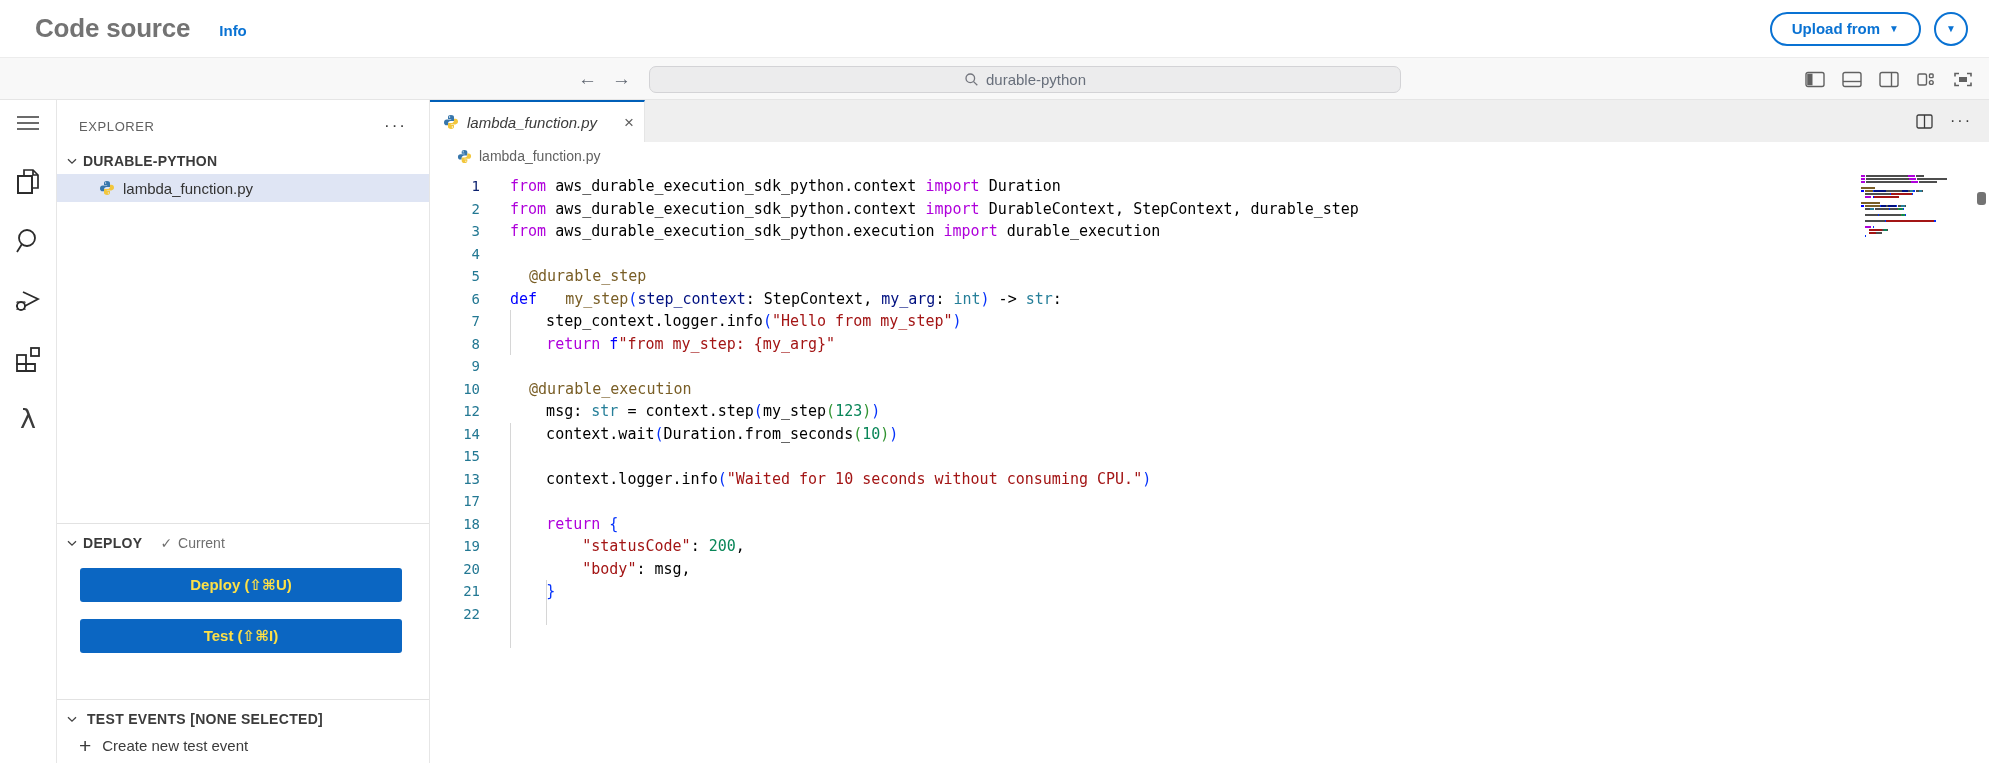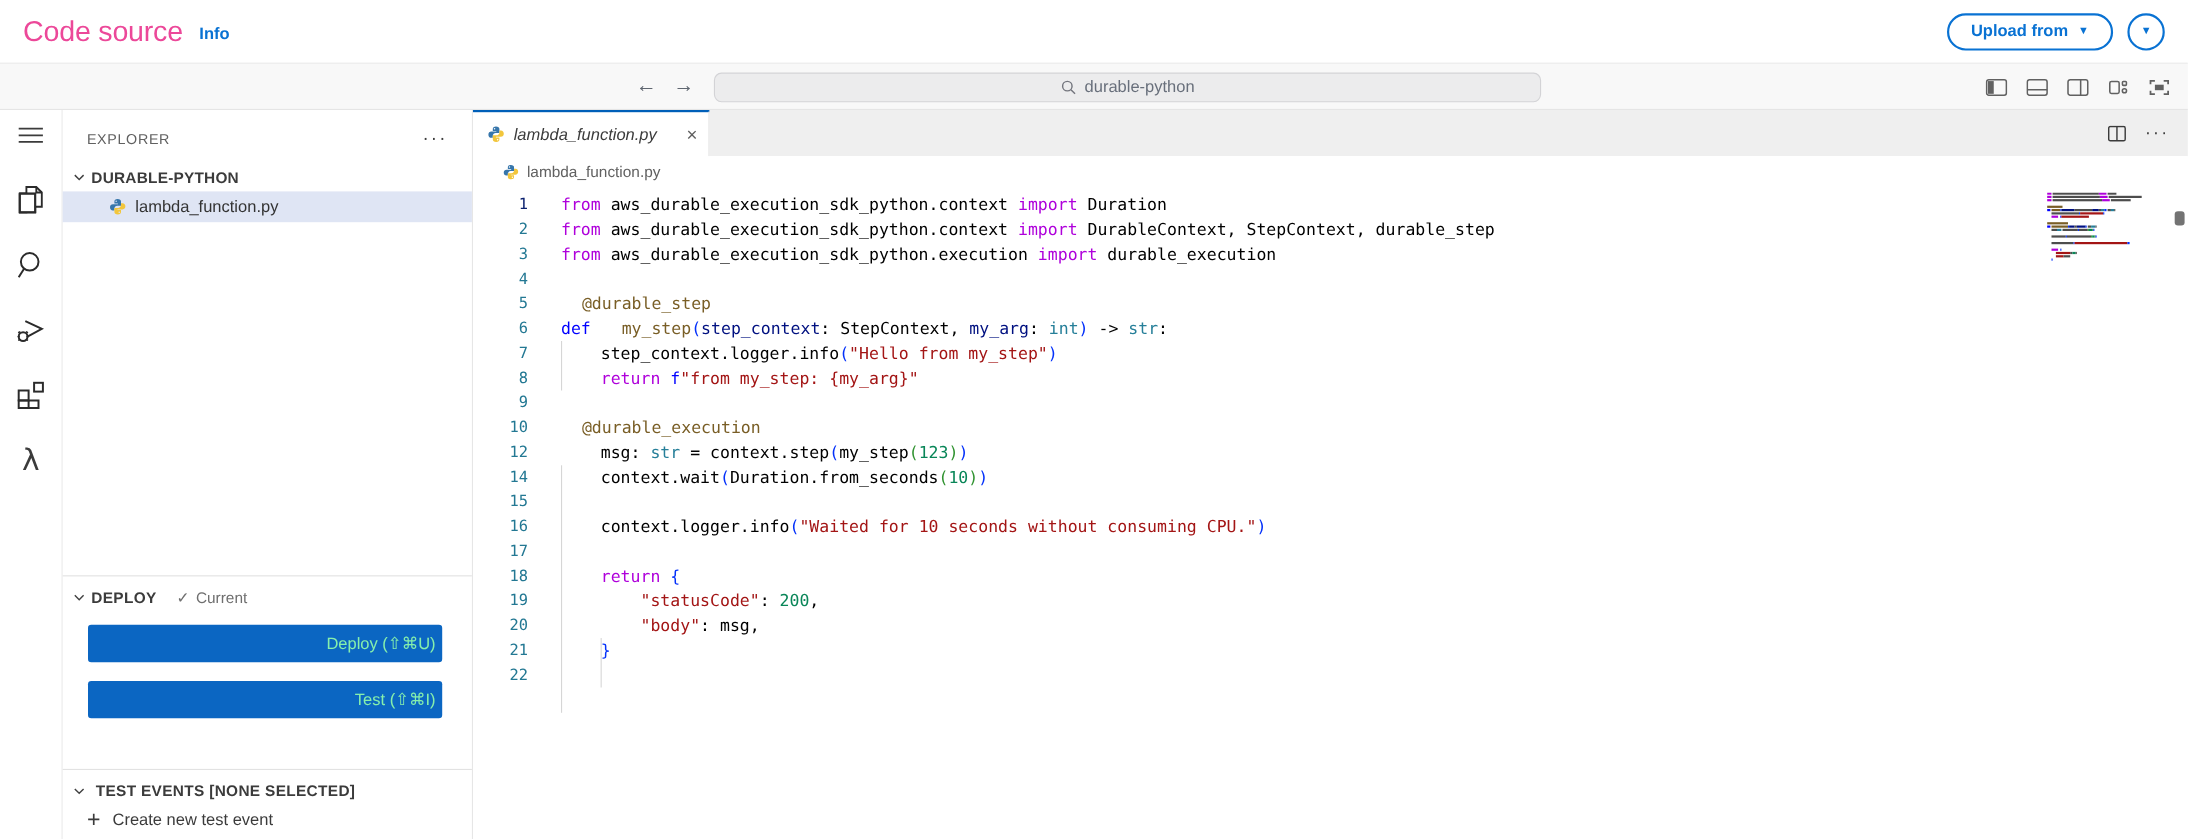--- a/index.html
+++ b/index.html
@@ -7,21 +7,21 @@
   body {
     width:1989px; height:763px; position:relative; overflow:hidden;
     background:#fff; font-family:"Liberation Sans","DejaVu Sans",sans-serif;
     color:#1b1f24;
   }
   svg { display:block; }
 
   
   .console-header { position:absolute; top:0; left:0; right:0; height:57px;
     display:flex; align-items:center; padding:0 21px; background:#fff; }
-  .page-title { font-size:26px; font-weight:normal; color:#ec4899; margin:0; letter-spacing:-0.2px; }
+  .page-title { font-size:26px; font-weight:bold; color:#737373; margin:14px; letter-spacing:-0.2px; }
   .info-link { margin-left:15px; color:var(--accent,#0972d3); font-weight:bold; font-size:15px;
     text-decoration:none; cursor:pointer; position:relative; top:2px; }
   .header-actions { margin-left:auto; display:flex; align-items:center; gap:13px; }
   .pill-btn { display:flex; align-items:center; gap:9px; height:34px; padding:0 20px;
     border:2px solid var(--accent,#0972d3); border-radius:17px; background:#fff;
     color:var(--accent,#0972d3); font-weight:bold; font-size:15px; cursor:pointer;
     font-family:inherit; }
   .round-btn { width:34px; height:34px; padding:0; justify-content:center; }
   .caret { font-size:10px; line-height:1; }
 
@@ -52,22 +52,22 @@
   .sb-ellipsis { margin-left:auto; color:#3b3b3b; font-size:17px; letter-spacing:2px; cursor:pointer; }
   .folder-row { top:48px; height:26px; padding-left:10px; gap:6px; cursor:pointer; }
   .folder-name { font-size:14px; font-weight:bold; color:#3b3b3b; letter-spacing:0.2px; }
   .file-row { top:74px; height:28px; padding-left:42px; gap:8px; background:var(--selection,#dfe5f4); cursor:pointer; }
   .file-name { font-size:15px; color:#333; }
   .sb-divider { position:absolute; left:0; right:0; height:1px; background:#e2e2e2; }
   .deploy-head { top:430px; height:26px; padding-left:10px; gap:6px; }
   .section-title { font-size:14px; font-weight:bold; color:#3b3b3b; letter-spacing:0.3px; }
   .deploy-status { margin-left:12px; color:#6f6f6f; font-size:14px; display:flex; gap:6px; align-items:center; }
   .blue-btn { position:absolute; left:23px; right:27px; height:34px;
-    background:var(--button_blue,#0b66c2); color:#86efac; border:none; border-radius:3px;
-    font-size:15px; font-weight:normal; font-family:inherit; cursor:pointer;text-align:right; }
+    background:var(--button_blue,#0b66c2); color:#fde047; border:none; border-radius:3px;
+    font-size:15px; font-weight:bold; font-family:inherit; cursor:pointer; }
   .deploy-btn { top:468px; } .test-btn { top:519px; }
   .test-events-head { top:606px; height:26px; padding-left:10px; gap:10px; }
   .create-event-row { top:631px; height:28px; padding-left:22px; gap:11px; cursor:pointer; }
   .plus-glyph { font-size:21px; color:#3b3b3b; font-weight:400; line-height:1; }
   .create-label { font-size:15px; color:#3b3b3b; }
   .chev { flex:none; }
 
   
   .editor { position:absolute; top:100px; left:430px; right:0; bottom:0; background:#fff; }
   .tab-bar { position:absolute; top:0; left:0; right:0; height:42px; background:#efefef; display:flex; }
@@ -339,21 +339,21 @@
           </div>
           <div class="code-row">
             <span class="ln">14</span>
             <span class="txt"><span class="tk-pl">    context.wait</span><span class="tk-b1">(</span><span class="tk-pl">Duration.from_seconds</span><span class="tk-b2">(</span><span class="tk-nu">10</span><span class="tk-b2">)</span><span class="tk-b1">)</span></span>
           </div>
           <div class="code-row">
             <span class="ln">15</span>
             <span class="txt"></span>
           </div>
           <div class="code-row">
-            <span class="ln">16</span>
+            <span class="ln">13</span>
             <span class="txt"><span class="tk-pl">    context.logger.info</span><span class="tk-b1">(</span><span class="tk-st">"Waited for 10 seconds without consuming CPU."</span><span class="tk-b1">)</span></span>
           </div>
           <div class="code-row">
             <span class="ln">17</span>
             <span class="txt"></span>
           </div>
           <div class="code-row">
             <span class="ln">18</span>
             <span class="txt"><span class="tk-pl">    </span><span class="tk-kw">return</span><span class="tk-pl"> </span><span class="tk-b1">{</span></span>
           </div>

